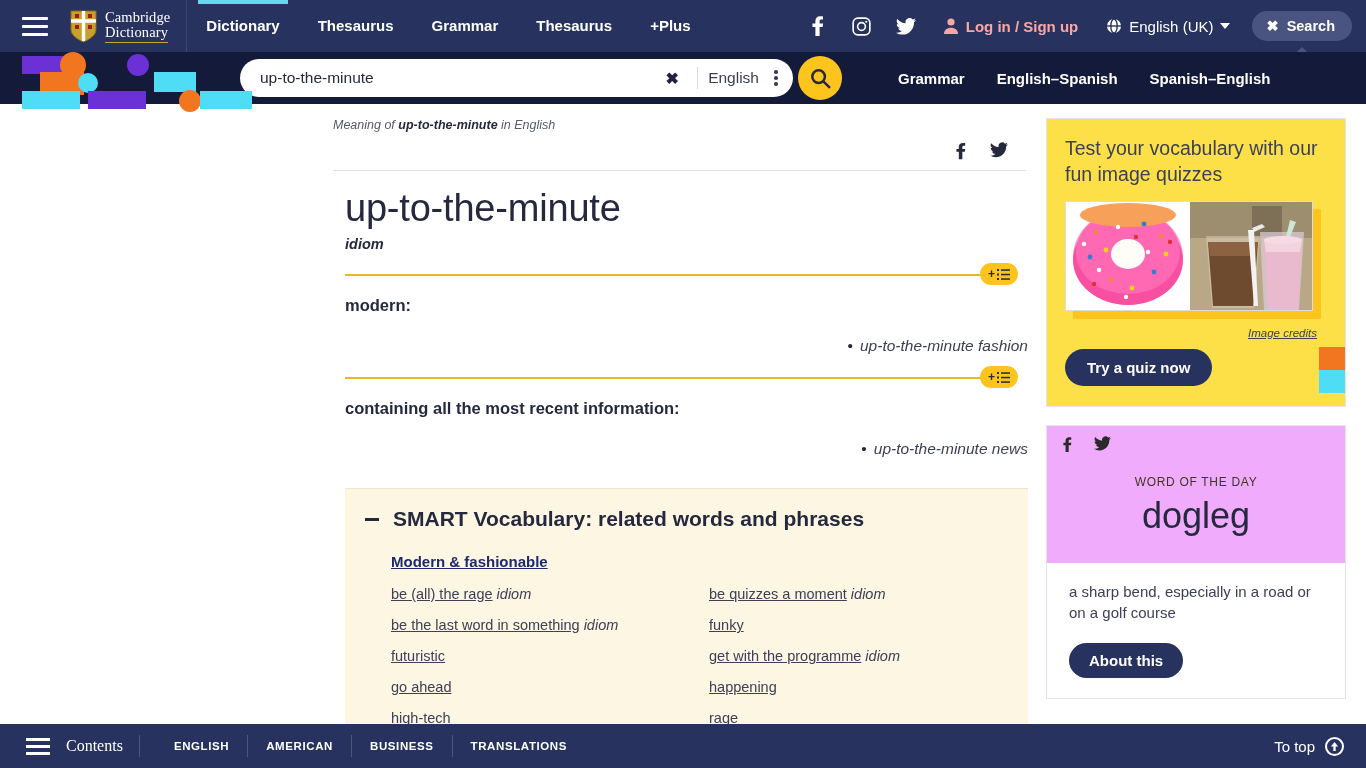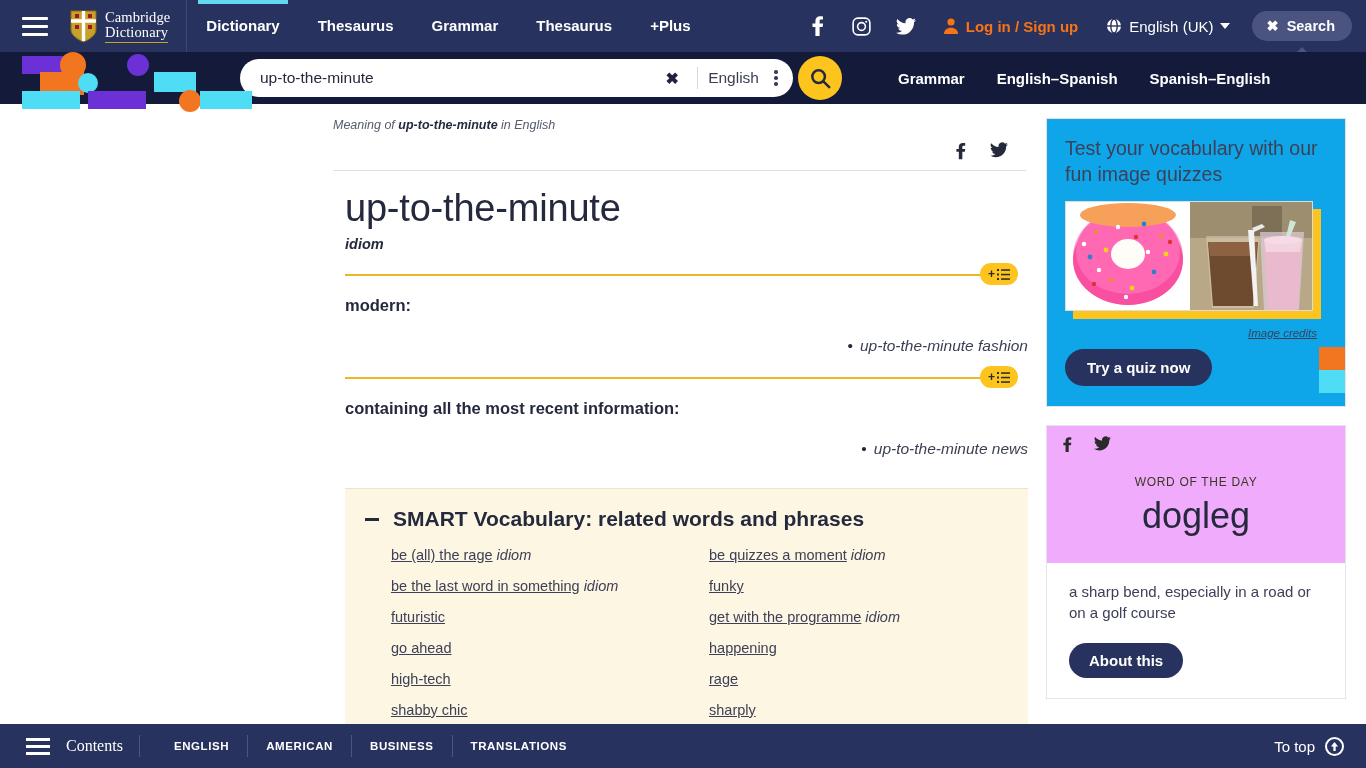--- a/index.html
+++ b/index.html
@@ -35,21 +35,21 @@
     color:#fff; text-decoration:none; font-size:15px; font-weight:bold;
     padding:0 19px; height:52px; line-height:52px; position:relative; white-space:nowrap;
   }
   .mainnav a.active::before {
     content:""; position:absolute; left:11px; right:11px; top:0; height:4px; background:#64d9ed;
   }
 
   .topright { margin-left:auto; display:flex; align-items:center; gap:0; }
   .soc { width:44px; height:52px; display:flex; align-items:center; justify-content:center; color:#fff; cursor:pointer; }
   .soc svg { display:block; }
-  .login { display:flex; align-items:center; gap:8px; color:#f97316; font-size:15px; font-weight:bold; padding:0 16px; white-space:nowrap; cursor:pointer; }
+  .login { display:flex; align-items:center; gap:8px; color:#fca5a5; font-size:15px; font-weight:bold; padding:0 16px; white-space:nowrap; cursor:pointer; }
   .langsel { display:flex; align-items:center; gap:7px; color:#fff; font-size:15px; padding:0 12px; white-space:nowrap; cursor:pointer; }
   .chev { width:0;height:0;border-left:5px solid transparent;border-right:5px solid transparent;border-top:6px solid #fff; }
   .searchbtn {
     display:flex; align-items:center; gap:8px;
     background:#4b5480; color:#fff; font-size:14.5px; font-weight:bold;
     border-radius:17px; padding:7px 17px 7px 14px; margin-left:10px; cursor:pointer;
     position:relative;
   }
   .searchbtn::after {
     content:""; position:absolute; left:50%; margin-left:-8px; bottom:-14px;
@@ -119,21 +119,21 @@
   .smart-hd { display:flex; align-items:center; gap:14px; font-size:21px; font-weight:bold; color:#25293d; cursor:pointer; }
   .minus { width:14px; height:3px; background:#25293d; display:block; }
   .smart-sub { font-size:15px; font-weight:bold; color:#1d2a6b; text-decoration:underline; margin:22px 0 0 26px; cursor:pointer; }
   .cols { display:flex; margin:16px 0 0 26px; }
   .col { width:318px; }
   .col .it { font-size:14.5px; color:#3d4057; margin-bottom:15px; }
   .col .it a { color:#3d4057; text-decoration:underline; cursor:pointer; }
   .col .it em { font-style:italic; }
 
   
-  .card { background:#0ea5e9; border:1px solid #e4e4e9; }
+  .card { background:#fde047; border:1px solid #e4e4e9; }
   .quiz { padding:16px 18px 20px 18px; position:relative; }
   .quiz h3 { font-size:19.5px; font-weight:normal; color:#3d4057; line-height:26px; }
   .imgwrap { position:relative; margin-top:14px; width:248px; }
   .imgframe { border:1px solid #dcdce1; background:#fff; display:flex; width:248px; height:110px; overflow:hidden; }
   .yellowL { position:absolute; right:-8px; top:8px; bottom:-8px; width:8px; background:#fdc41e; }
   .yellowB { position:absolute; left:8px; right:-8px; bottom:-8px; height:8px; background:#fdc41e; }
   .donut { width:124px; height:108px; position:relative; background:#fff; overflow:hidden; }
   .shakes { width:122px; height:108px; position:relative; overflow:hidden; background:#c9b79a; }
   .credits { text-align:right; font-size:11.5px; font-style:italic; color:#3d4057; text-decoration:underline; margin:16px 10px 0 0; cursor:pointer; }
   .tryq { display:inline-block; background:#27335e; color:#fff; font-size:15px; font-weight:bold; border-radius:20px; padding:10px 22px; margin-top:10px; cursor:pointer; }
@@ -341,20 +341,21 @@
       <div class="example">
         <span class="bu">•</span><span>up-to-the-minute news</span>
       </div>
     </div>
 
     <div class="smart">
       <div class="smart-hd">
         <span class="minus"></span>
         <span>SMART Vocabulary: related words and phrases</span>
       </div>
+      <div class="smart-sub">Modern &amp; fashionable</div>
 
       <div class="cols">
         <div class="col">
           <div class="it"><a>be (all) the rage</a> <em>idiom</em></div>
           <div class="it"><a>be the last word in something</a> <em>idiom</em></div>
           <div class="it"><a>futuristic</a> <em></em></div>
           <div class="it"><a>go ahead</a> <em></em></div>
           <div class="it"><a>high-tech</a> <em></em></div>
           <div class="it"><a>shabby chic</a> <em></em></div>
         </div>

